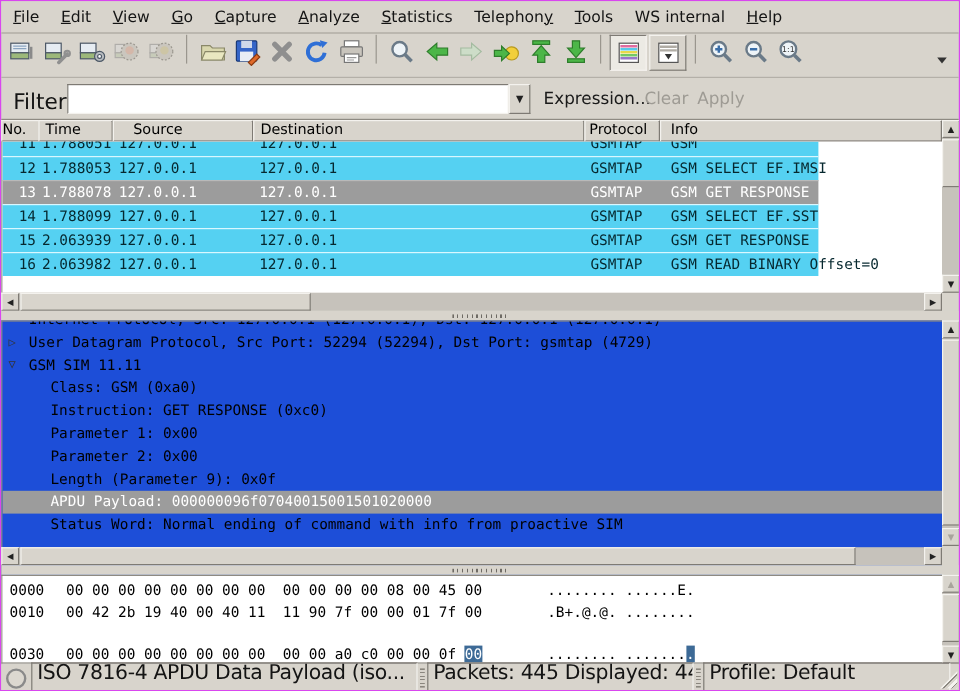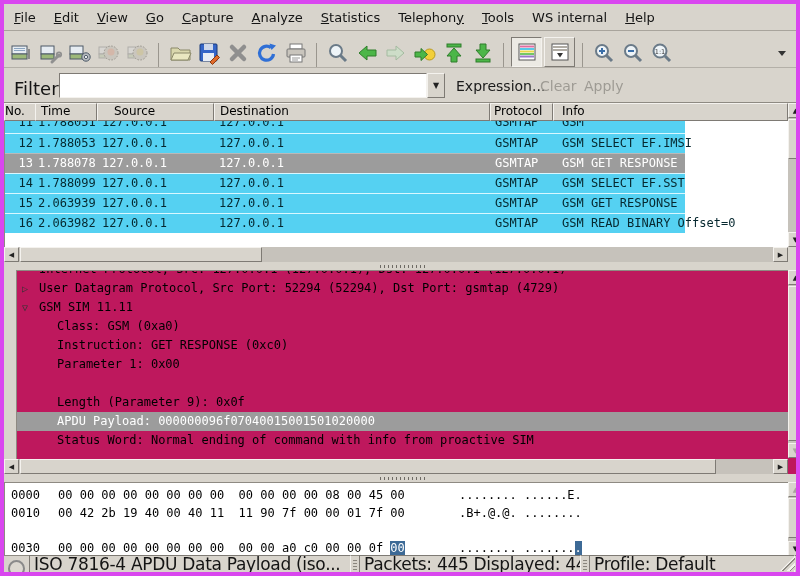--- a/index.html
+++ b/index.html
@@ -1,24 +1,24 @@
 <!DOCTYPE html>
 <html><head>
 <meta charset="utf-8">
 <style>
   html,body{margin:0;padding:0;background:#555;}
-  #app{position:relative;width:800px;height:576px;background:#d8d4cc;border:4px solid #d946ef;
+  #app{position:relative;width:800px;height:576px;background:#d8d4cc;border:1px solid #d946ef;
        box-sizing:border-box;overflow:hidden;font-family:"DejaVu Sans",sans-serif;}
   
   .menubar{position:absolute;left:0;top:0;width:798px;height:27px;background:#d8d4cc;
            border-bottom:1px solid #a8a49c;display:flex;align-items:center;padding-left:10px;box-sizing:border-box;}
   .menu-item{font-size:13px;color:#141414;margin-right:18px;white-space:nowrap;}
   
   .toolbar{position:absolute;left:0;top:28px;width:798px;height:36px;border-bottom:1px solid #b4b0a8;
-           display:flex;align-items:flex-end;padding-left:3px;box-sizing:border-box;}
+           display:flex;align-items:flex-start;padding-left:3px;box-sizing:border-box;}
   .tbtn{width:29px;height:28px;display:flex;align-items:center;justify-content:center;flex:0 0 auto;}
   .tbtn svg{width:24px;height:24px;}
   .tsep{width:1px;height:24px;background:#9a968e;margin:0 6px;flex:0 0 auto;}
   .toggle{border:1px solid;border-color:#f4f2ee #7e7a74 #7e7a74 #f4f2ee;margin:0 1px;}
   .toggle.pressed{border-color:#7e7a74 #f4f2ee #f4f2ee #7e7a74;background:#eceae4;}
   .overflow-caret{position:absolute;right:8px;top:40px;}
   
   .filterbar{position:absolute;left:0;top:65px;width:798px;height:34px;border-bottom:1px solid #8e8a82;box-sizing:border-box;}
   .filter-label{position:absolute;left:10px;top:9px;font-size:18px;color:#141414;}
   .filter-input{position:absolute;left:55px;top:4px;width:368px;height:25px;border:1px solid;
@@ -48,21 +48,21 @@
   
   .sb{position:absolute;background:#c6c2bb;box-sizing:border-box;}
   .sbtn{position:absolute;background:#d8d4cc;border:1px solid;border-color:#f4f2ee #7e7a74 #7e7a74 #f4f2ee;
         box-sizing:border-box;display:flex;align-items:center;justify-content:center;font-size:7px;color:#222;}
   .sbtn.dim{color:#a8a49c;}
   .sthumb{position:absolute;background:#d8d4cc;border:1px solid;border-color:#f4f2ee #7e7a74 #7e7a74 #f4f2ee;box-sizing:border-box;}
   
   .splitter{position:absolute;left:0;width:798px;height:8px;background:#d8d4cc;display:flex;align-items:center;justify-content:center;}
   .splitter .dots{width:46px;height:3px;background:repeating-linear-gradient(90deg,#6e6a64 0 1px,transparent 1px 4px);}
   
-  .details{position:absolute;left:12px;top:266px;width:784px;height:216px;background:#be185d;overflow:hidden;
+  .details{position:absolute;left:0;top:266px;width:784px;height:216px;background:#1d4ed8;overflow:hidden;
            border:1px solid #8e8a82;border-right:none;box-sizing:border-box;}
   .d-row{position:absolute;left:0;width:784px;height:19px;font:12px "DejaVu Sans Mono",monospace;
          color:#000;line-height:19px;white-space:pre;}
   .d-row .exp{position:absolute;left:5px;top:0;font-size:10px;color:#333;}
   .exp.c::before{content:"\25B7";} .exp.e::before{content:"\25BD";}
   .d-text{position:absolute;top:0;} .lvl0{left:22px;} .lvl1{left:40px;}
   .d-row.clip{height:8px;overflow:hidden;}
   .d-row.clip .d-text{top:-11px;}
   .d-row.sel-row{background:#9c9c9c;color:#fff;}
   
@@ -358,20 +358,21 @@
       <span class="exp c"></span>
       <span class="d-text lvl0">User Datagram Protocol, Src Port: 52294 (52294), Dst Port: gsmtap (4729)</span>
     </div>
     <div class="d-row" style="top:27px;">
       <span class="exp e"></span>
       <span class="d-text lvl0">GSM SIM 11.11</span>
     </div>
     <div class="d-row" style="top:46px;"><span class="d-text lvl1">Class: GSM (0xa0)</span></div>
     <div class="d-row" style="top:65px;"><span class="d-text lvl1">Instruction: GET RESPONSE (0xc0)</span></div>
     <div class="d-row" style="top:84px;"><span class="d-text lvl1">Parameter 1: 0x00</span></div>
+    <div class="d-row" style="top:103px;"><span class="d-text lvl1">Parameter 2: 0x00</span></div>
     <div class="d-row" style="top:122px;"><span class="d-text lvl1">Length (Parameter 9): 0x0f</span></div>
     <div class="d-row sel-row" style="top:141px;"><span class="d-text lvl1">APDU Payload: 000000096f07040015001501020000</span></div>
     <div class="d-row" style="top:160px;"><span class="d-text lvl1">Status Word: Normal ending of command with info from proactive SIM</span></div>
   </div>
 
   <div class="sb" style="left:784px;top:266px;width:15px;height:188px;">
     <div class="sbtn" style="left:0;top:0;width:15px;height:15px;">▲</div>
     <div class="sthumb" style="left:0;top:16px;width:15px;height:155px;"></div>
     <div class="sbtn dim" style="left:0;top:173px;width:15px;height:15px;">▼</div>
   </div>

